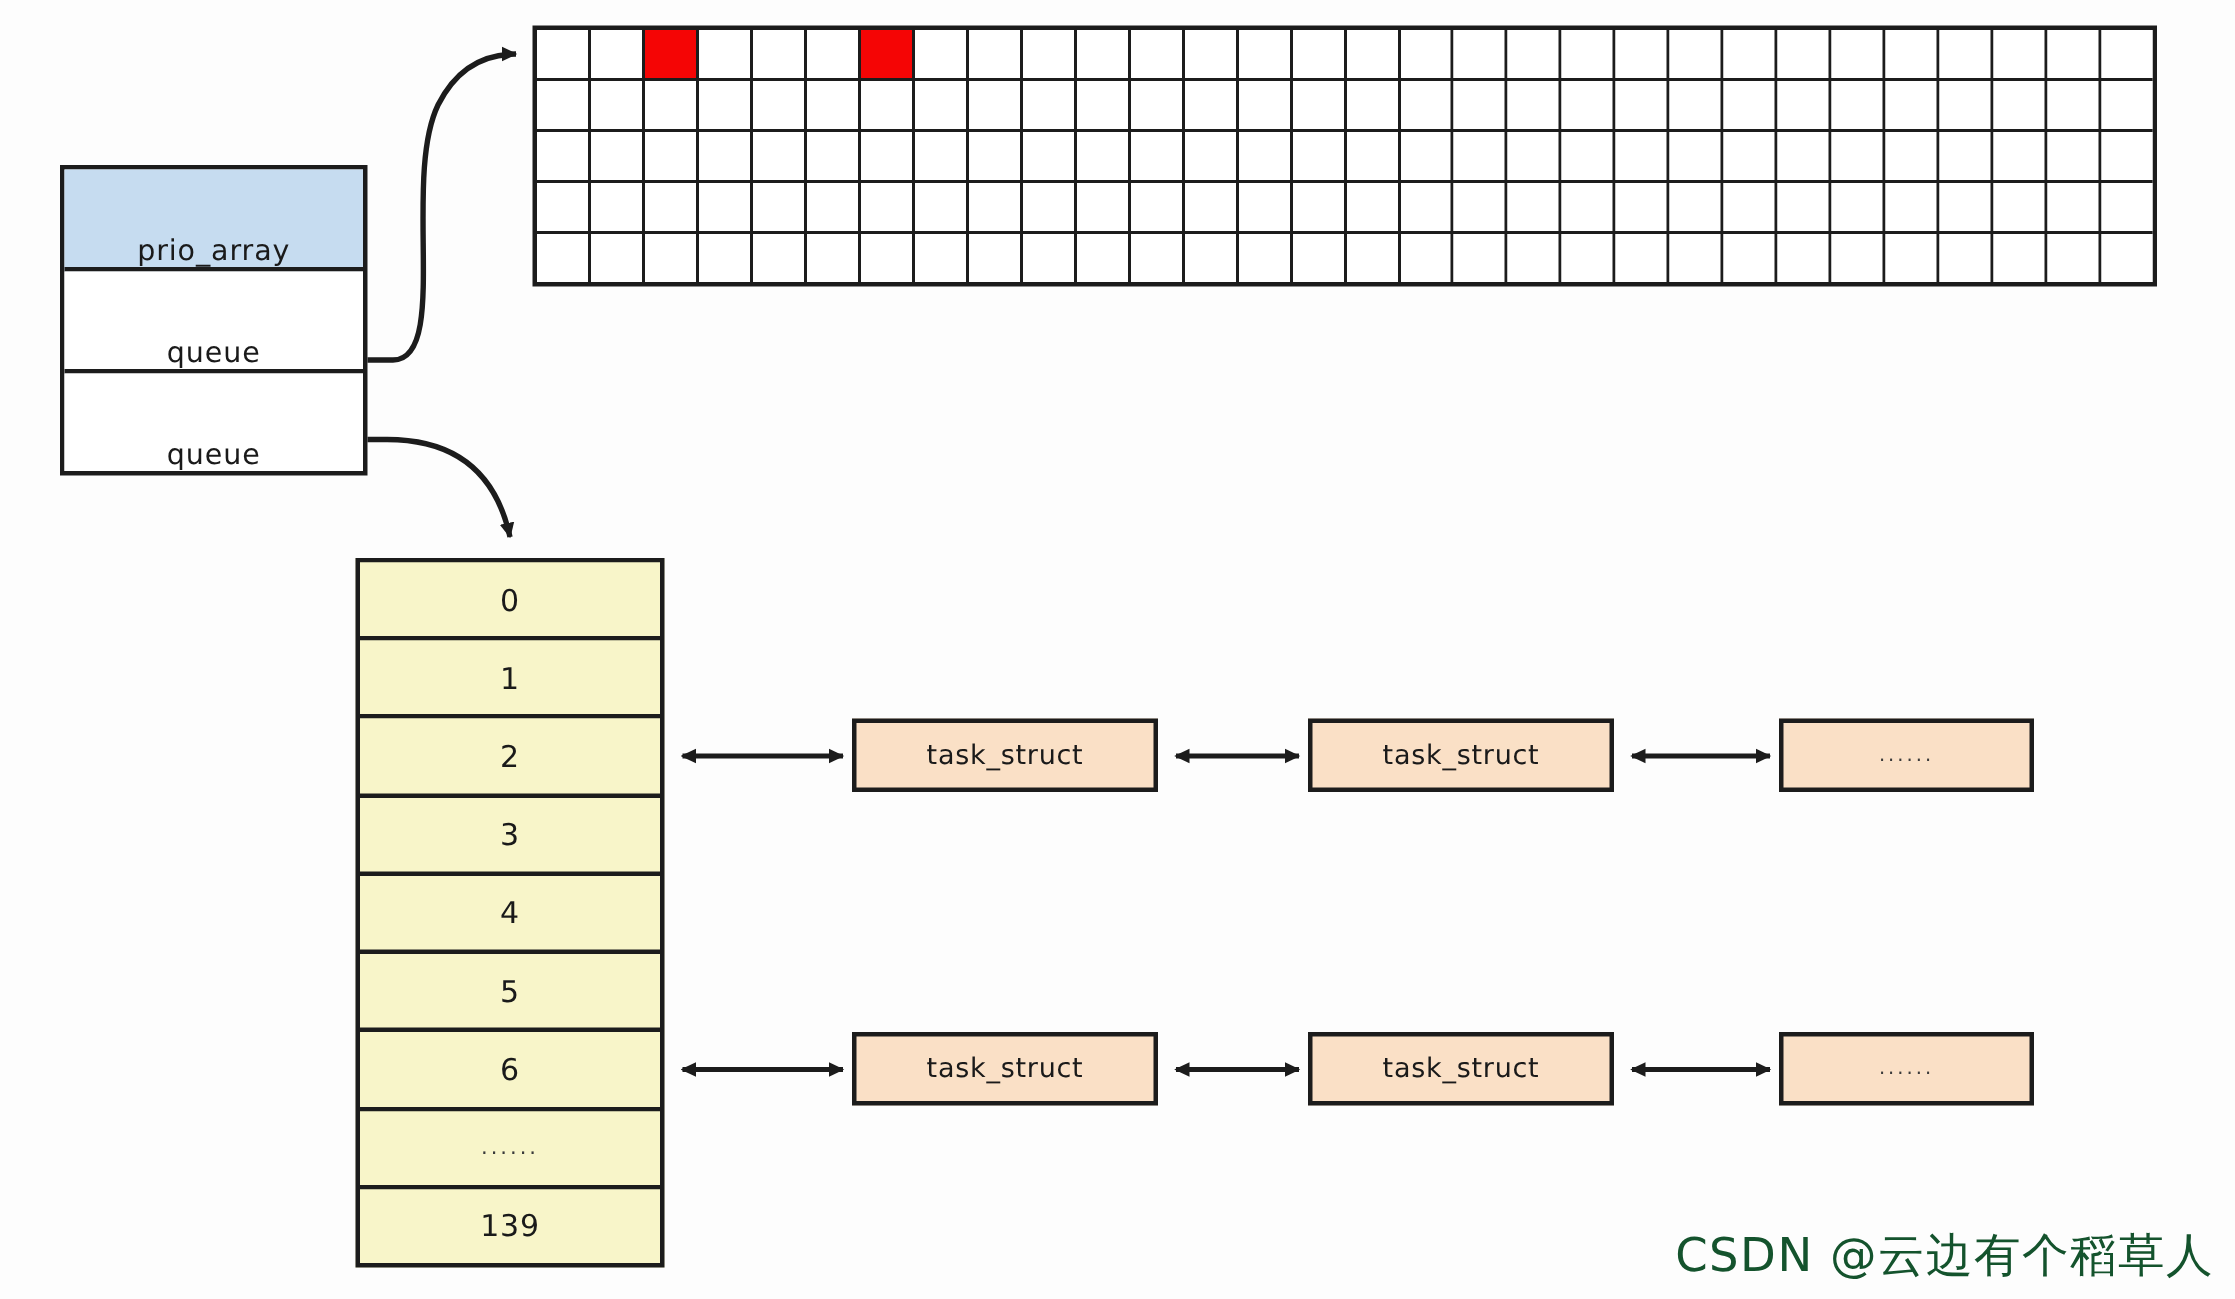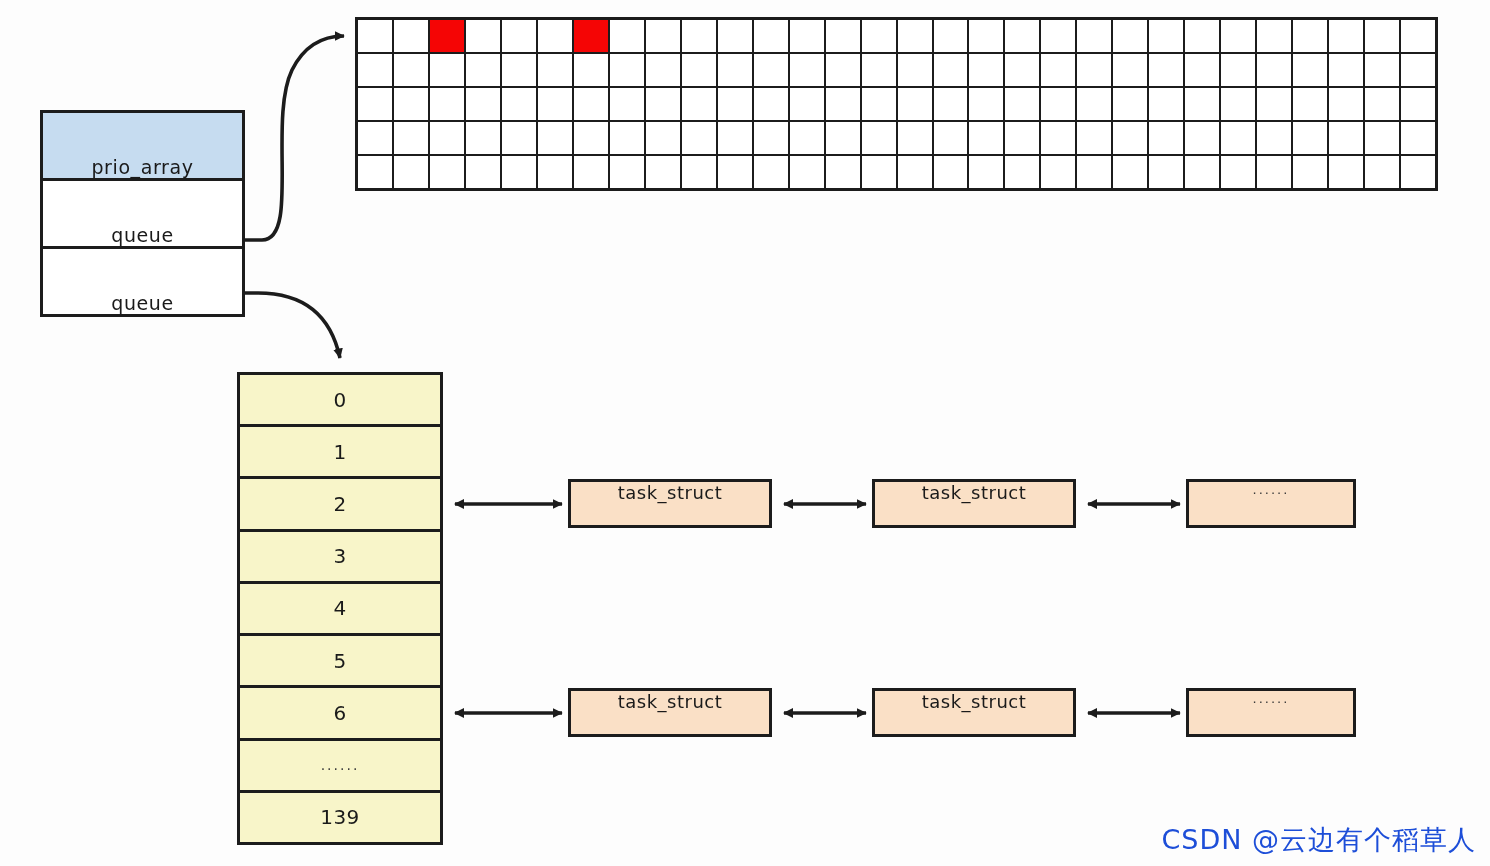--- a/index.html
+++ b/index.html
@@ -108,20 +108,21 @@
   }
 
   
   .task-node {
     position: absolute;
     height: 49px;
     border: 3px solid #1c1c1c;
     box-sizing: border-box;
     background: #fae0c6;
     display: flex;
+    align-items: center;
     justify-content: center;
     font-size: 18px;
     color: #1a1a1a;
     letter-spacing: 0.5px;
   }
   .task-node.dots {
     font-size: 13px;
     letter-spacing: 2px;
     color: #3a3a3a;
   }
@@ -133,22 +134,22 @@
     width: 1490px;
     height: 866px;
     pointer-events: none;
   }
 
   
   #watermark {
     position: absolute;
     right: 14px;
     bottom: 8px;
-    font-size: 27px;
-    color: #1d4ed8;
+    font-size: 31px;
+    color: #14532d;
     letter-spacing: 1px;
     white-space: nowrap;
   }
 </style>
 </head>
 <body>
 
 <div id="canvas">
 
   <div id="prio-array-struct">

